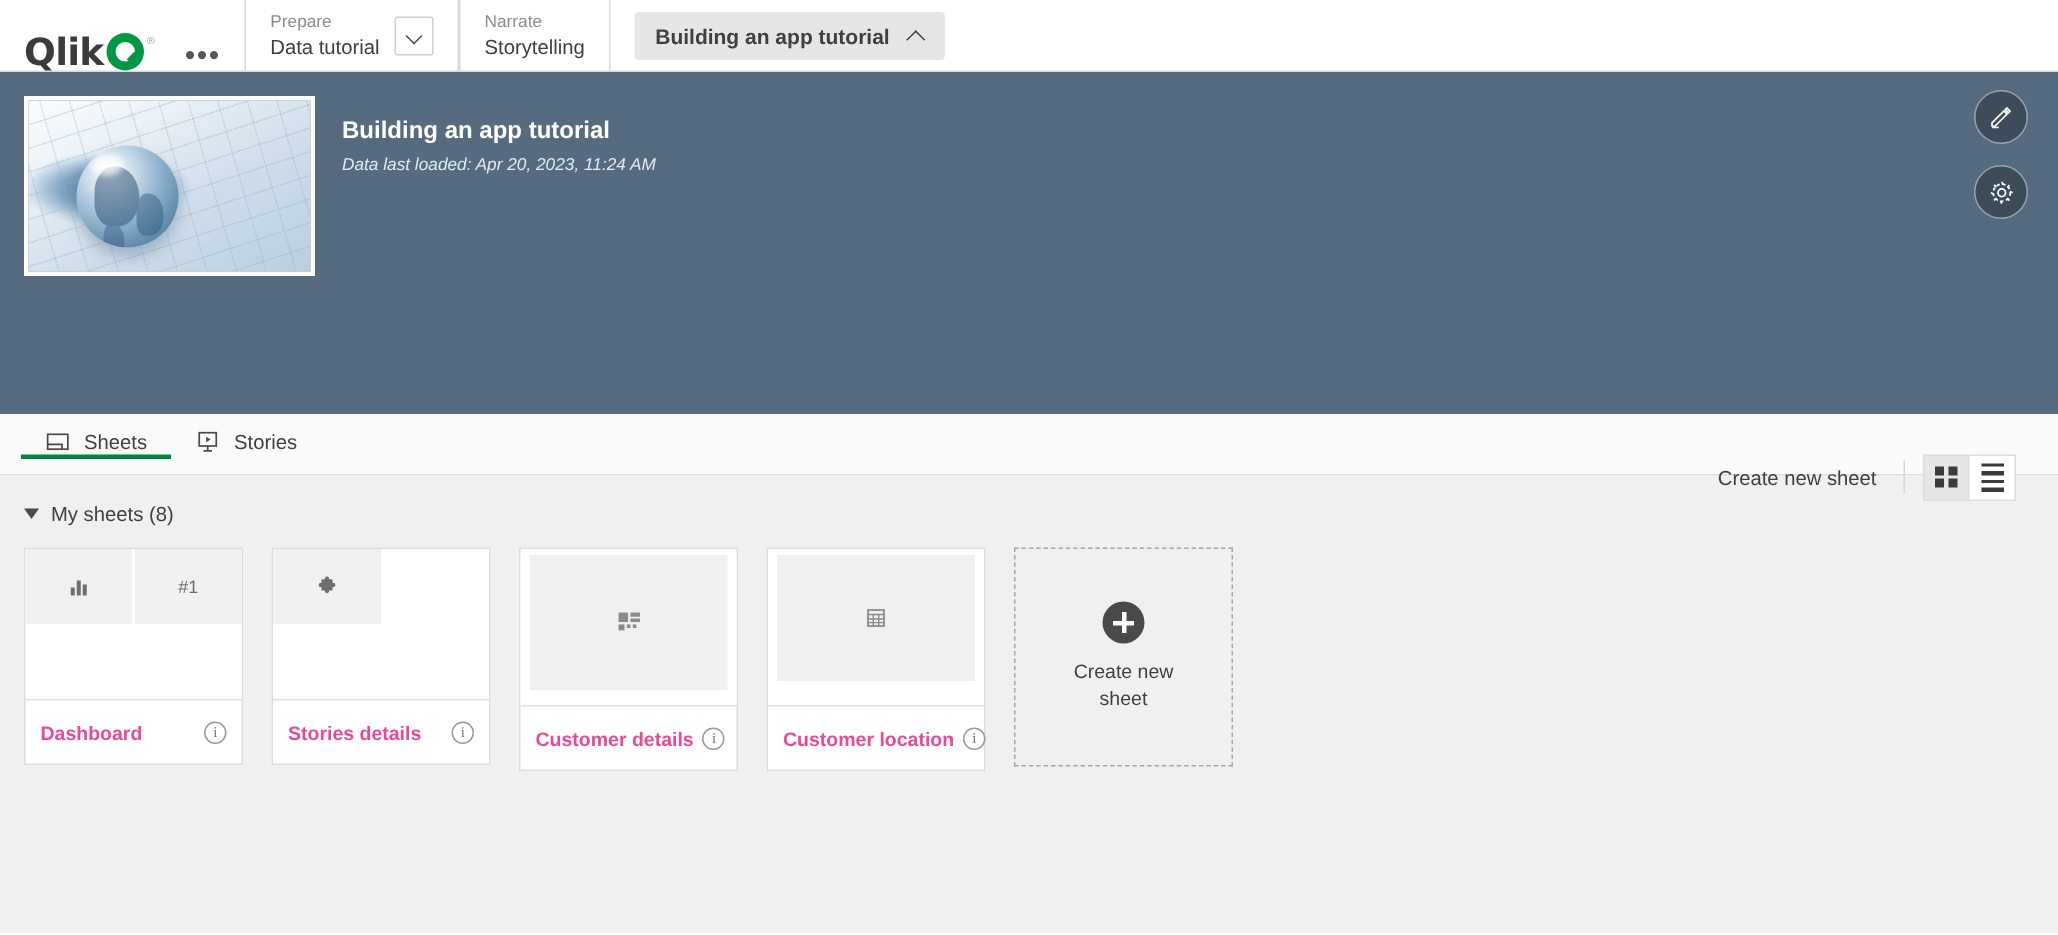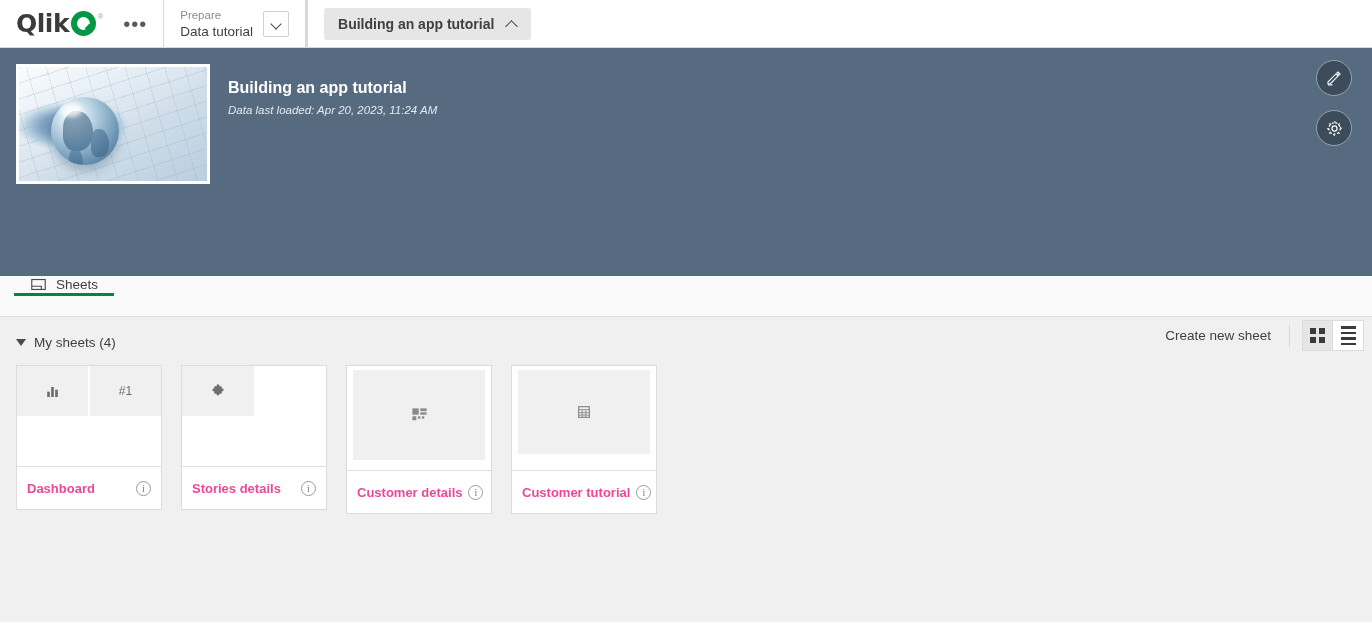--- a/index.html
+++ b/index.html
@@ -12,21 +12,21 @@
 
   
   .topnav {
     height: 48px; width: 100%;
     background: #ffffff;
     border-bottom: 1px solid #d9d9d9;
     display: flex; align-items: stretch;
     position: relative;
   }
   .logo-area {
-    display: flex; align-items: center;
+    display: flex; align-items: flex-end;
     padding: 0 12px 0 16px; gap: 12px;
   }
   .qlik-logo { display: flex; align-items: center; gap: 2px; }
   .qlik-word {
     font-size: 25px; font-weight: bold; color: #3b3b3b;
     letter-spacing: -0.5px; line-height: 1;
     font-family: "DejaVu Sans", sans-serif;
   }
   .qlik-mark {
     width: 25px; height: 25px; border-radius: 50%;
@@ -156,34 +156,34 @@
     background: #3d4c5a; border: 1px solid #97a4b0;
     display: flex; align-items: center; justify-content: center;
     cursor: pointer;
   }
 
   
   .tabbar {
     height: 41px; width: 100%;
     background: #fafafa;
     border-bottom: 1px solid #dcdcdc;
-    display: flex; align-items: flex-start;
+    display: flex; align-items: center;
     position: relative;
   }
   .tabs { display: flex; align-items: stretch; padding-left: 14px; }
   .tab {
     display: flex; align-items: center; gap: 9px;
     padding: 0 16px; cursor: pointer;
     font-size: 13.5px; color: #404040;
     border-bottom: 3px solid transparent;
   }
   .tab.active { border-bottom-color: #00873d; }
   .tabbar-right {
     margin-left: auto; display: flex; align-items: center;
-    gap: 0; padding-right: 8px; margin-top: 44px;
+    gap: 0; padding-right: 28px; margin-top: 44px;
   }
   .create-link {
     font-size: 13.5px; color: #404040; cursor: pointer;
     padding: 0 18px;
   }
   .vdiv { width: 1px; height: 22px; background: #d6d6d6; margin-right: 12px; }
   .viewtoggle { display: flex; }
   .vbtn {
     width: 31px; height: 31px; border: 1px solid #dcdcdc;
     background: #ffffff; display: flex; align-items: center;
@@ -285,20 +285,26 @@
     <div class="nav-caret-box">
       <span class="chev"></span>
     </div>
   </div>
 
   <div class="nav-sep"></div>
 
 
   <div class="nav-sep"></div>
 
+  <div class="nav-group">
+    <div class="nav-labels">
+      <span class="nav-kicker">Narrate</span>
+      <span class="nav-title">Storytelling</span>
+    </div>
+  </div>
 
   <div class="nav-sep"></div>
 
   <div class="app-pill">
     <span class="app-pill-label">Building an app tutorial</span>
     <span class="chev-up"></span>
   </div>
 </div>
 
 <div class="banner">
@@ -337,20 +343,28 @@
 
     <div class="tab active">
       <svg width="17" height="17" viewBox="0 0 24 24">
         <rect x="2.5" y="5" width="19" height="14" fill="none" stroke="#4a4a4a" stroke-width="1.6"></rect>
         <path d="M2.5 14.5 L16 14.5 L16 19" fill="none" stroke="#4a4a4a" stroke-width="1.6"></path>
       </svg>
       <span>Sheets</span>
     </div>
 
 
+    <div class="tab">
+      <svg width="17" height="17" viewBox="0 0 24 24">
+        <rect x="4" y="3.5" width="16" height="12.5" fill="none" stroke="#4a4a4a" stroke-width="1.6"></rect>
+        <path d="M10.5 7.2 L14.8 9.8 L10.5 12.4 Z" fill="#4a4a4a"></path>
+        <path d="M12 16 L12 20 M8 20.5 L16 20.5" stroke="#4a4a4a" stroke-width="1.6"></path>
+      </svg>
+      <span>Stories</span>
+    </div>
   </div>
 
   <div class="tabbar-right">
     <div class="create-link">Create new sheet</div>
     <div class="vdiv"></div>
     <div class="viewtoggle">
       <div class="vbtn active">
         <span class="grid-ico">
             <i></i>
             <i></i>
@@ -367,21 +381,21 @@
           </span>
       </div>
     </div>
   </div>
 </div>
 
 <div class="content">
 
   <div class="section-head">
     <span class="tri"></span>
-    <span>My sheets (4)</span>
+    <span>My sheets (8)</span>
   </div>
 
   <div class="cards">
 
     <div class="card">
       <div class="card-thumb">
         <div class="thumb-split">
           <div class="ph">
             <svg width="17" height="16" viewBox="0 0 24 24">
               <rect x="4" y="13" width="4" height="8" fill="#6e6e6e"></rect>
@@ -438,20 +452,27 @@
     <div class="card">
       <div class="card-thumb">
         <div class="ph thumb-wide2">
           <svg width="16" height="16" viewBox="0 0 24 24">
             <rect x="4" y="4" width="16" height="16" fill="none" stroke="#8a8a8a" stroke-width="1.8"></rect>
             <path d="M4 8.5 H20 M9.3 8.5 V20 M14.7 8.5 V20 M4 13 H20 M4 16.6 H20" stroke="#8a8a8a" stroke-width="1.4"></path>
           </svg>
         </div>
       </div>
       <div class="card-foot">
-        <span class="card-name">Customer tutorial</span>
+        <span class="card-name">Customer location</span>
         <span class="info-ico">i</span>
       </div>
     </div>
 
+    <div class="newcard">
+      <span class="plus-circle"></span>
+      <div class="newcard-label">
+        <span>Create new</span><br>
+        <span>sheet</span>
+      </div>
+    </div>
 
   </div>
 </div>
 
 </body></html>

